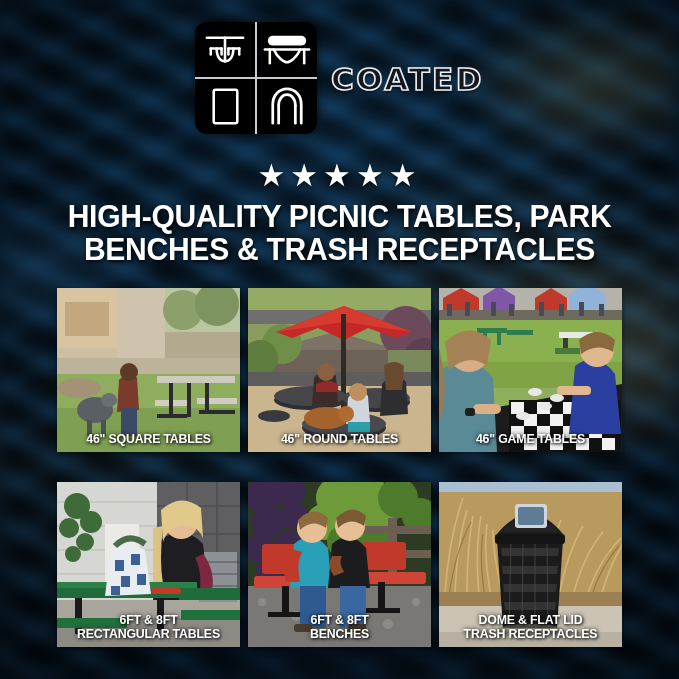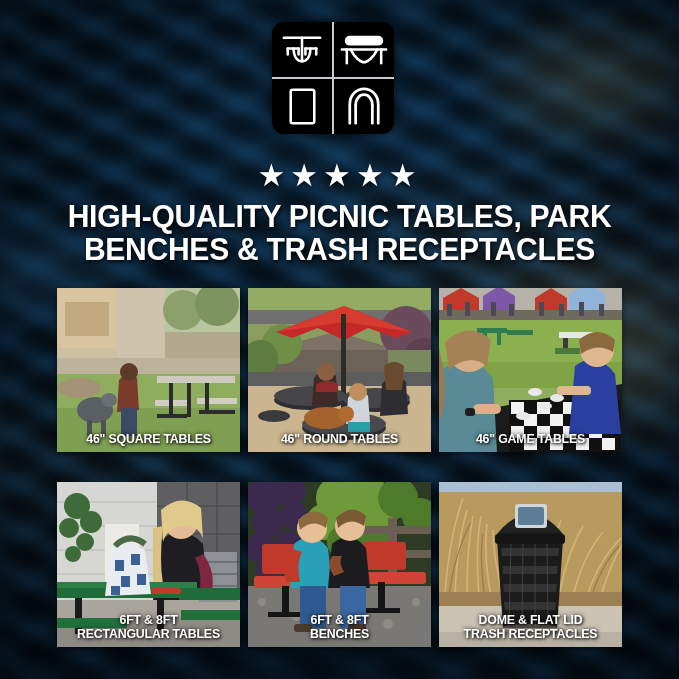--- a/index.html
+++ b/index.html
@@ -233,20 +233,21 @@
             <line x1="22" y1="45" x2="22" y2="27"></line>
             <line x1="39" y1="45" x2="39" y2="27"></line>
             <path d="M22 27 C22 20 26 16 30.5 16 C35 16 39 20 39 27"></path>
           </g>
         </svg>
       </div>
 
     </div>
 
     <div class="logo-words">
+      <div class="logo-line">COATED</div>
     </div>
 
   </div>
 
   <div class="stars">
     <span>★★★★★</span>
   </div>
 
   <div class="headline">
     <span class="hl-line">HIGH-QUALITY PICNIC TABLES, PARK</span>

